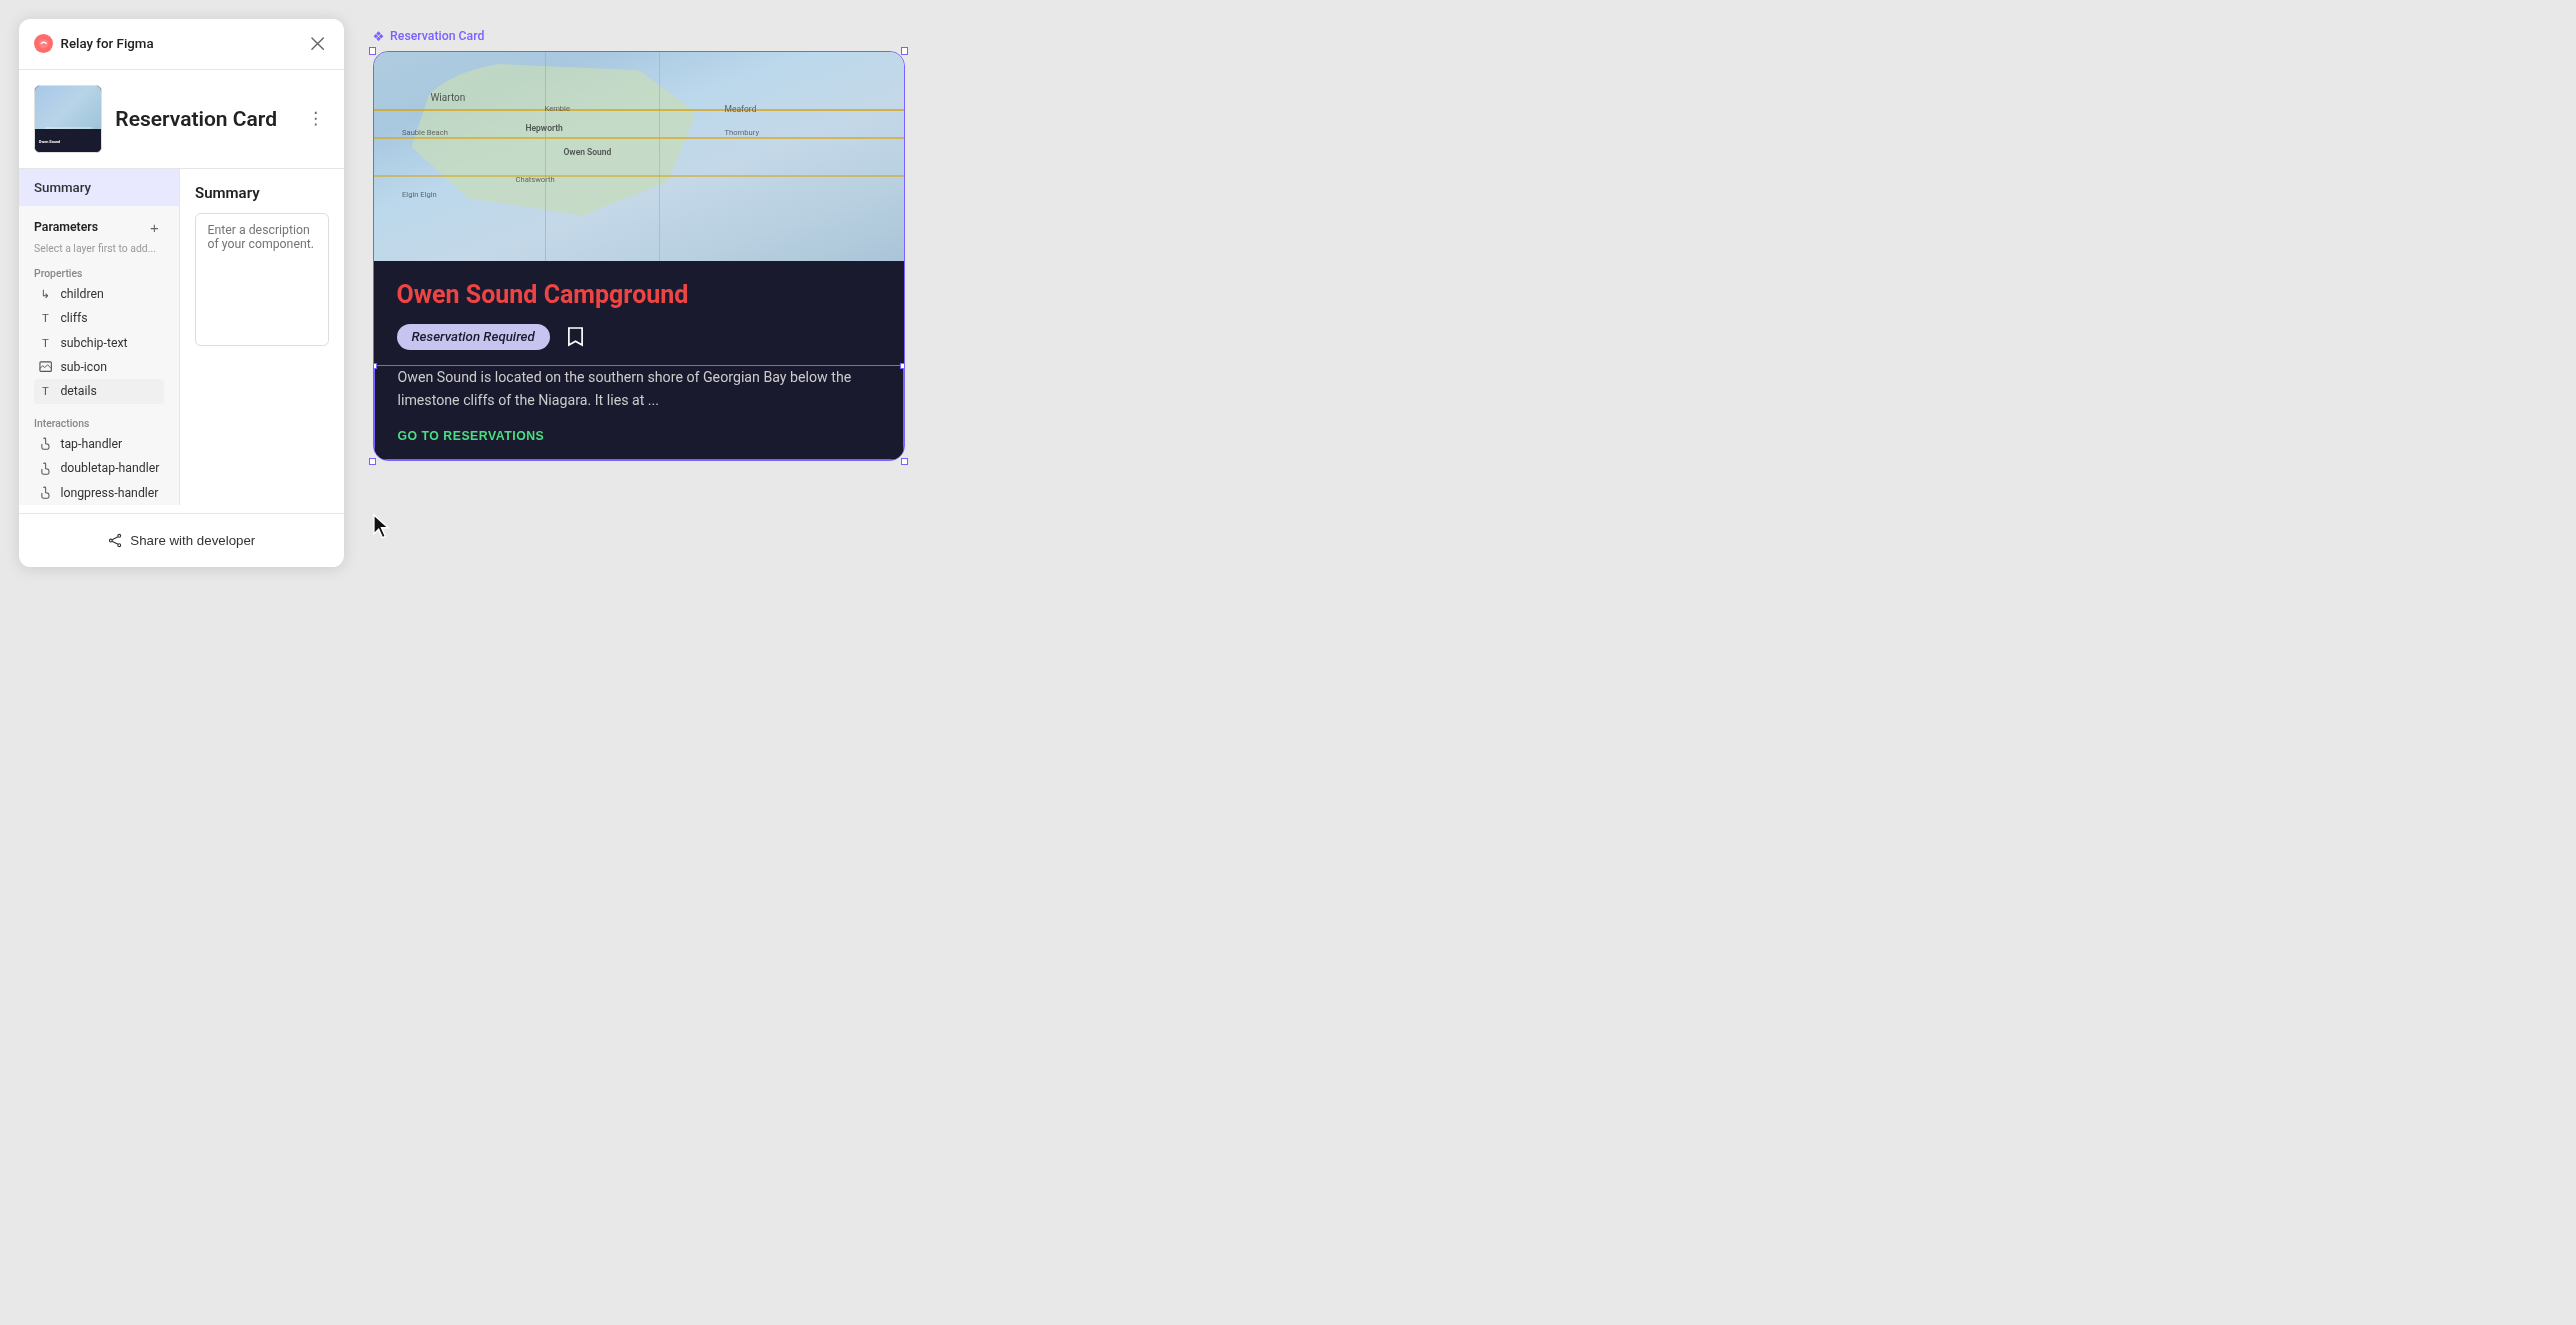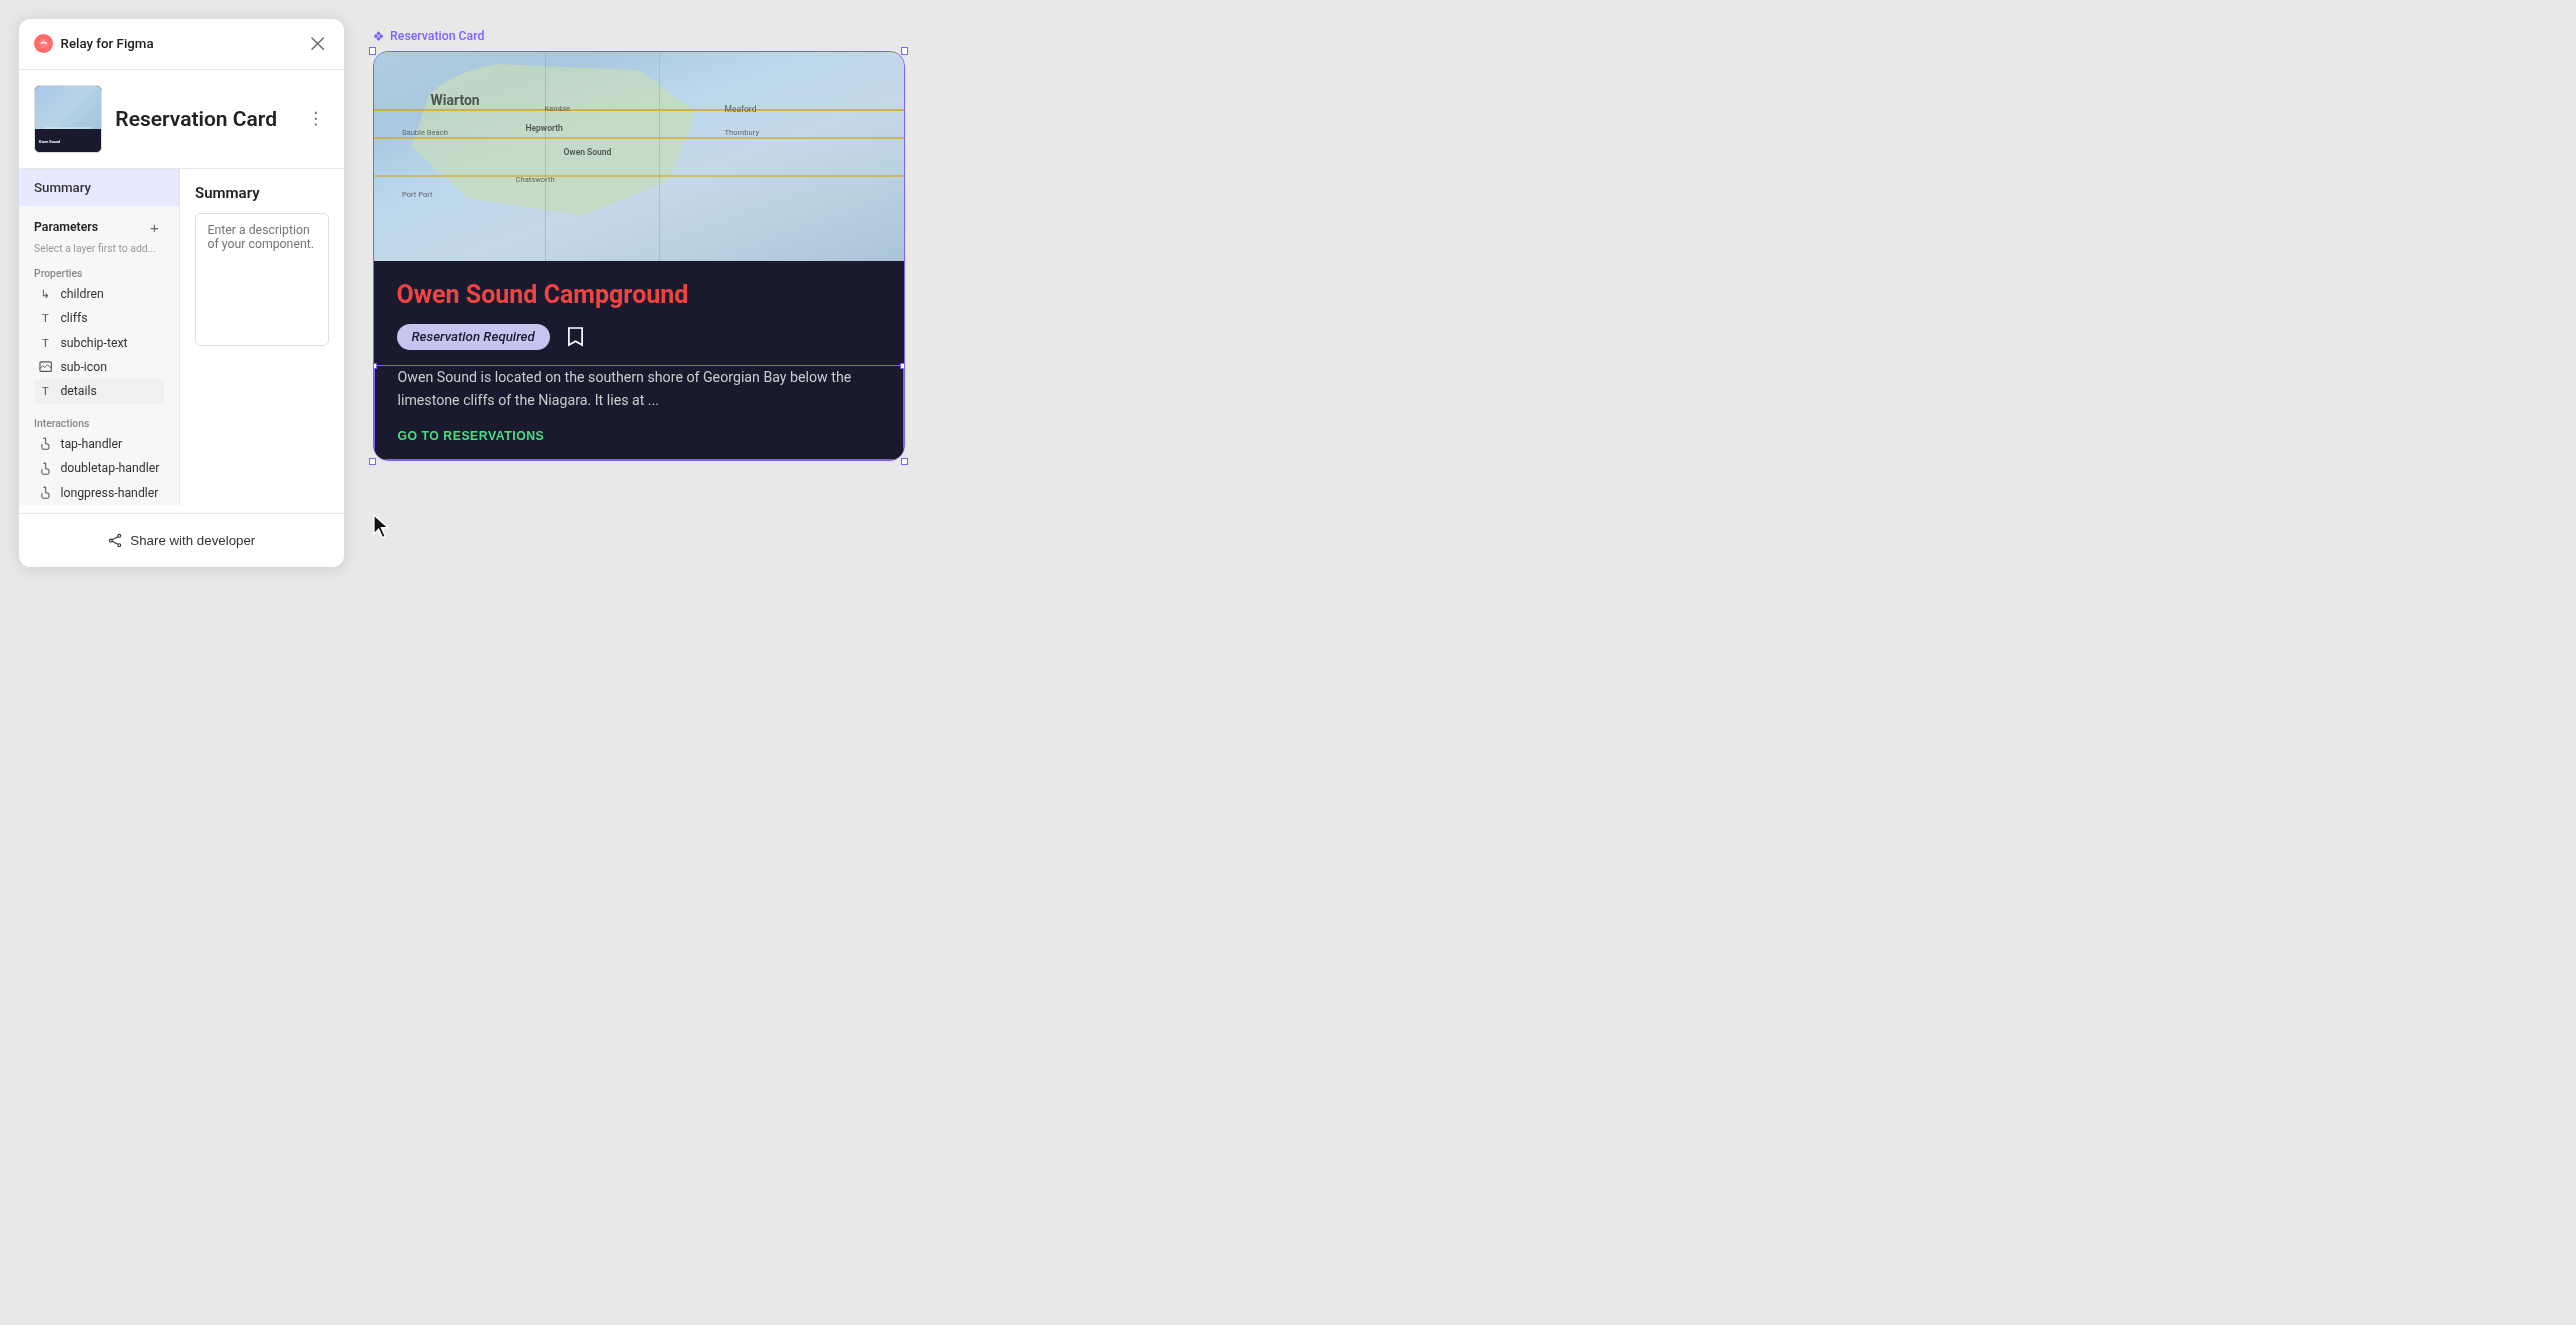--- a/index.html
+++ b/index.html
@@ -569,28 +569,28 @@
           <div style="position:absolute;top:0;left:0;right:0;bottom:0;background:linear-gradient(160deg,#b0ccdf 0%,#a8c8e0 20%,#bcd8ec 40%,#c4d8e8 60%,#b8d0e0 80%,#aac4d8 100%);"></div>
 
           <div style="position:absolute;top:9.5px;left:38px;width:285px;height:171px;background:#c8ddb8;opacity:0.7;clip-path:polygon(10% 0%,80% 5%,100% 30%,90% 70%,60% 90%,20% 80%,0% 50%);;border-radius:40%"></div>
 
           <div style="position:absolute;top:57px;left:0;right:0;height:1.9px;background:#d4a820;opacity:0.8;"></div>
           <div style="position:absolute;top:85px;left:0;right:0;height:1.9px;background:#d4a820;opacity:0.7;"></div>
           <div style="position:absolute;top:123px;left:0;right:0;height:1.9px;background:#d4a820;opacity:0.6;"></div>
           <div style="position:absolute;top:0;bottom:0;left:171px;width:1.9px;background:#d4a820;opacity:0.6;"></div>
           <div style="position:absolute;top:0;bottom:0;left:285px;width:1.9px;background:#d4a820;opacity:0.5;"></div>
 
-          <div style="position:absolute;top:40px;left:57px;font-size:14px;color:#333;font-weight:700;opacity:0.8;">Wiarton</div>
+          <div style="position:absolute;top:40px;left:57px;font-size:10px;color:#333;font-weight:400;opacity:0.8;">Wiarton</div>
           <div style="position:absolute;top:52px;left:171px;font-size:7.6px;color:#333;opacity:0.7;">Kemble</div>
           <div style="position:absolute;top:76px;left:28.5px;font-size:7.6px;color:#333;opacity:0.7;">Sauble Beach</div>
           <div style="position:absolute;top:71px;left:152px;font-size:8.5px;color:#333;font-weight:600;opacity:0.8;">Hepworth</div>
           <div style="position:absolute;top:95px;left:190px;font-size:8.5px;color:#333;font-weight:600;opacity:0.8;">Owen Sound</div>
           <div style="position:absolute;top:52px;left:351px;font-size:8.5px;color:#333;opacity:0.7;">Meaford</div>
           <div style="position:absolute;top:76px;left:351px;font-size:7.6px;color:#333;opacity:0.7;">Thornbury</div>
-          <div style="position:absolute;top:138px;left:28.5px;font-size:7.6px;color:#333;opacity:0.7;">Port Port</div>
+          <div style="position:absolute;top:138px;left:28.5px;font-size:7.6px;color:#333;opacity:0.7;">Elgin Elgin</div>
           <div style="position:absolute;top:123px;left:142px;font-size:7.6px;color:#333;opacity:0.7;">Chatsworth</div>
         </div>
 
         <div class="card-body">
           <div class="card-campground-name">Owen Sound Campground</div>
 
           <div class="card-chips-row">
             <span class="reservation-chip">Reservation Required</span>
             <span class="bookmark-icon">
               <svg width="17" height="21" viewBox="0 0 18 22" fill="none">

